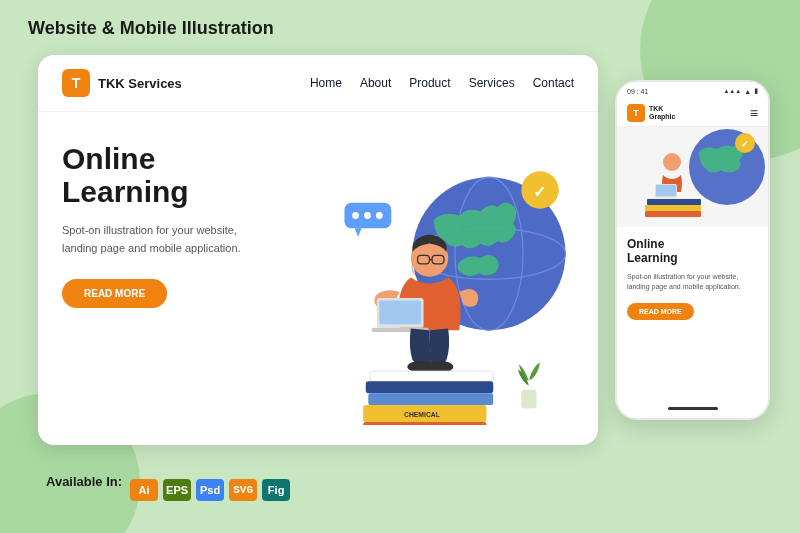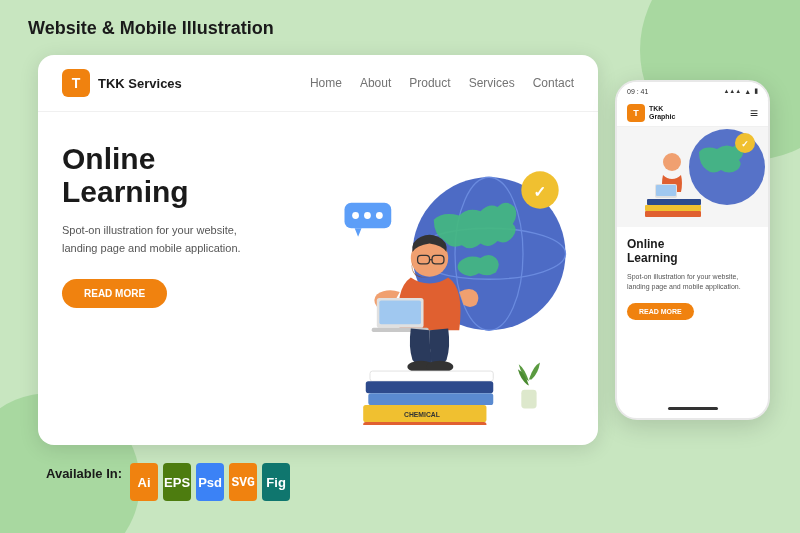--- a/index.html
+++ b/index.html
@@ -55,26 +55,26 @@
       font-size: 13px;
       font-weight: 700;
       color: #1a1a1a;
     }
     .format-badges {
       display: flex;
       gap: 5px;
     }
     .format-badge {
       width: 28px;
-      height: 38px;
+      height: 22px;
       border-radius: 4px;
       display: flex;
       align-items: center;
       justify-content: center;
-      font-size: 13px;
+      font-size: 11px;
       font-weight: 700;
       color: white;
       margin-top: 18px;
     }
     .badge-ai { background-color: #f0820f; }
     .badge-eps { background-color: #4d7c0f; }
     .badge-psd { background-color: #3b82f6; }
     .badge-svg { background-color: #f0820f; font-family: Liberation Mono, monospace; }
     .badge-fig { background-color: #0f766e; }
 
@@ -120,21 +120,21 @@
       font-size: 13px;
       font-weight: 700;
       color: #1a1a1a;
     }
     .navbar-links {
       display: flex;
       gap: 18px;
     }
     .nav-link {
       font-size: 12px;
-      color: #737373;
+      color: #0f172a;
       text-decoration: none;
       cursor: pointer;
     }
 
     
     .website-content {
       display: flex;
       padding: 30px 24px 20px;
       position: relative;
       height: calc(100% - 57px);

